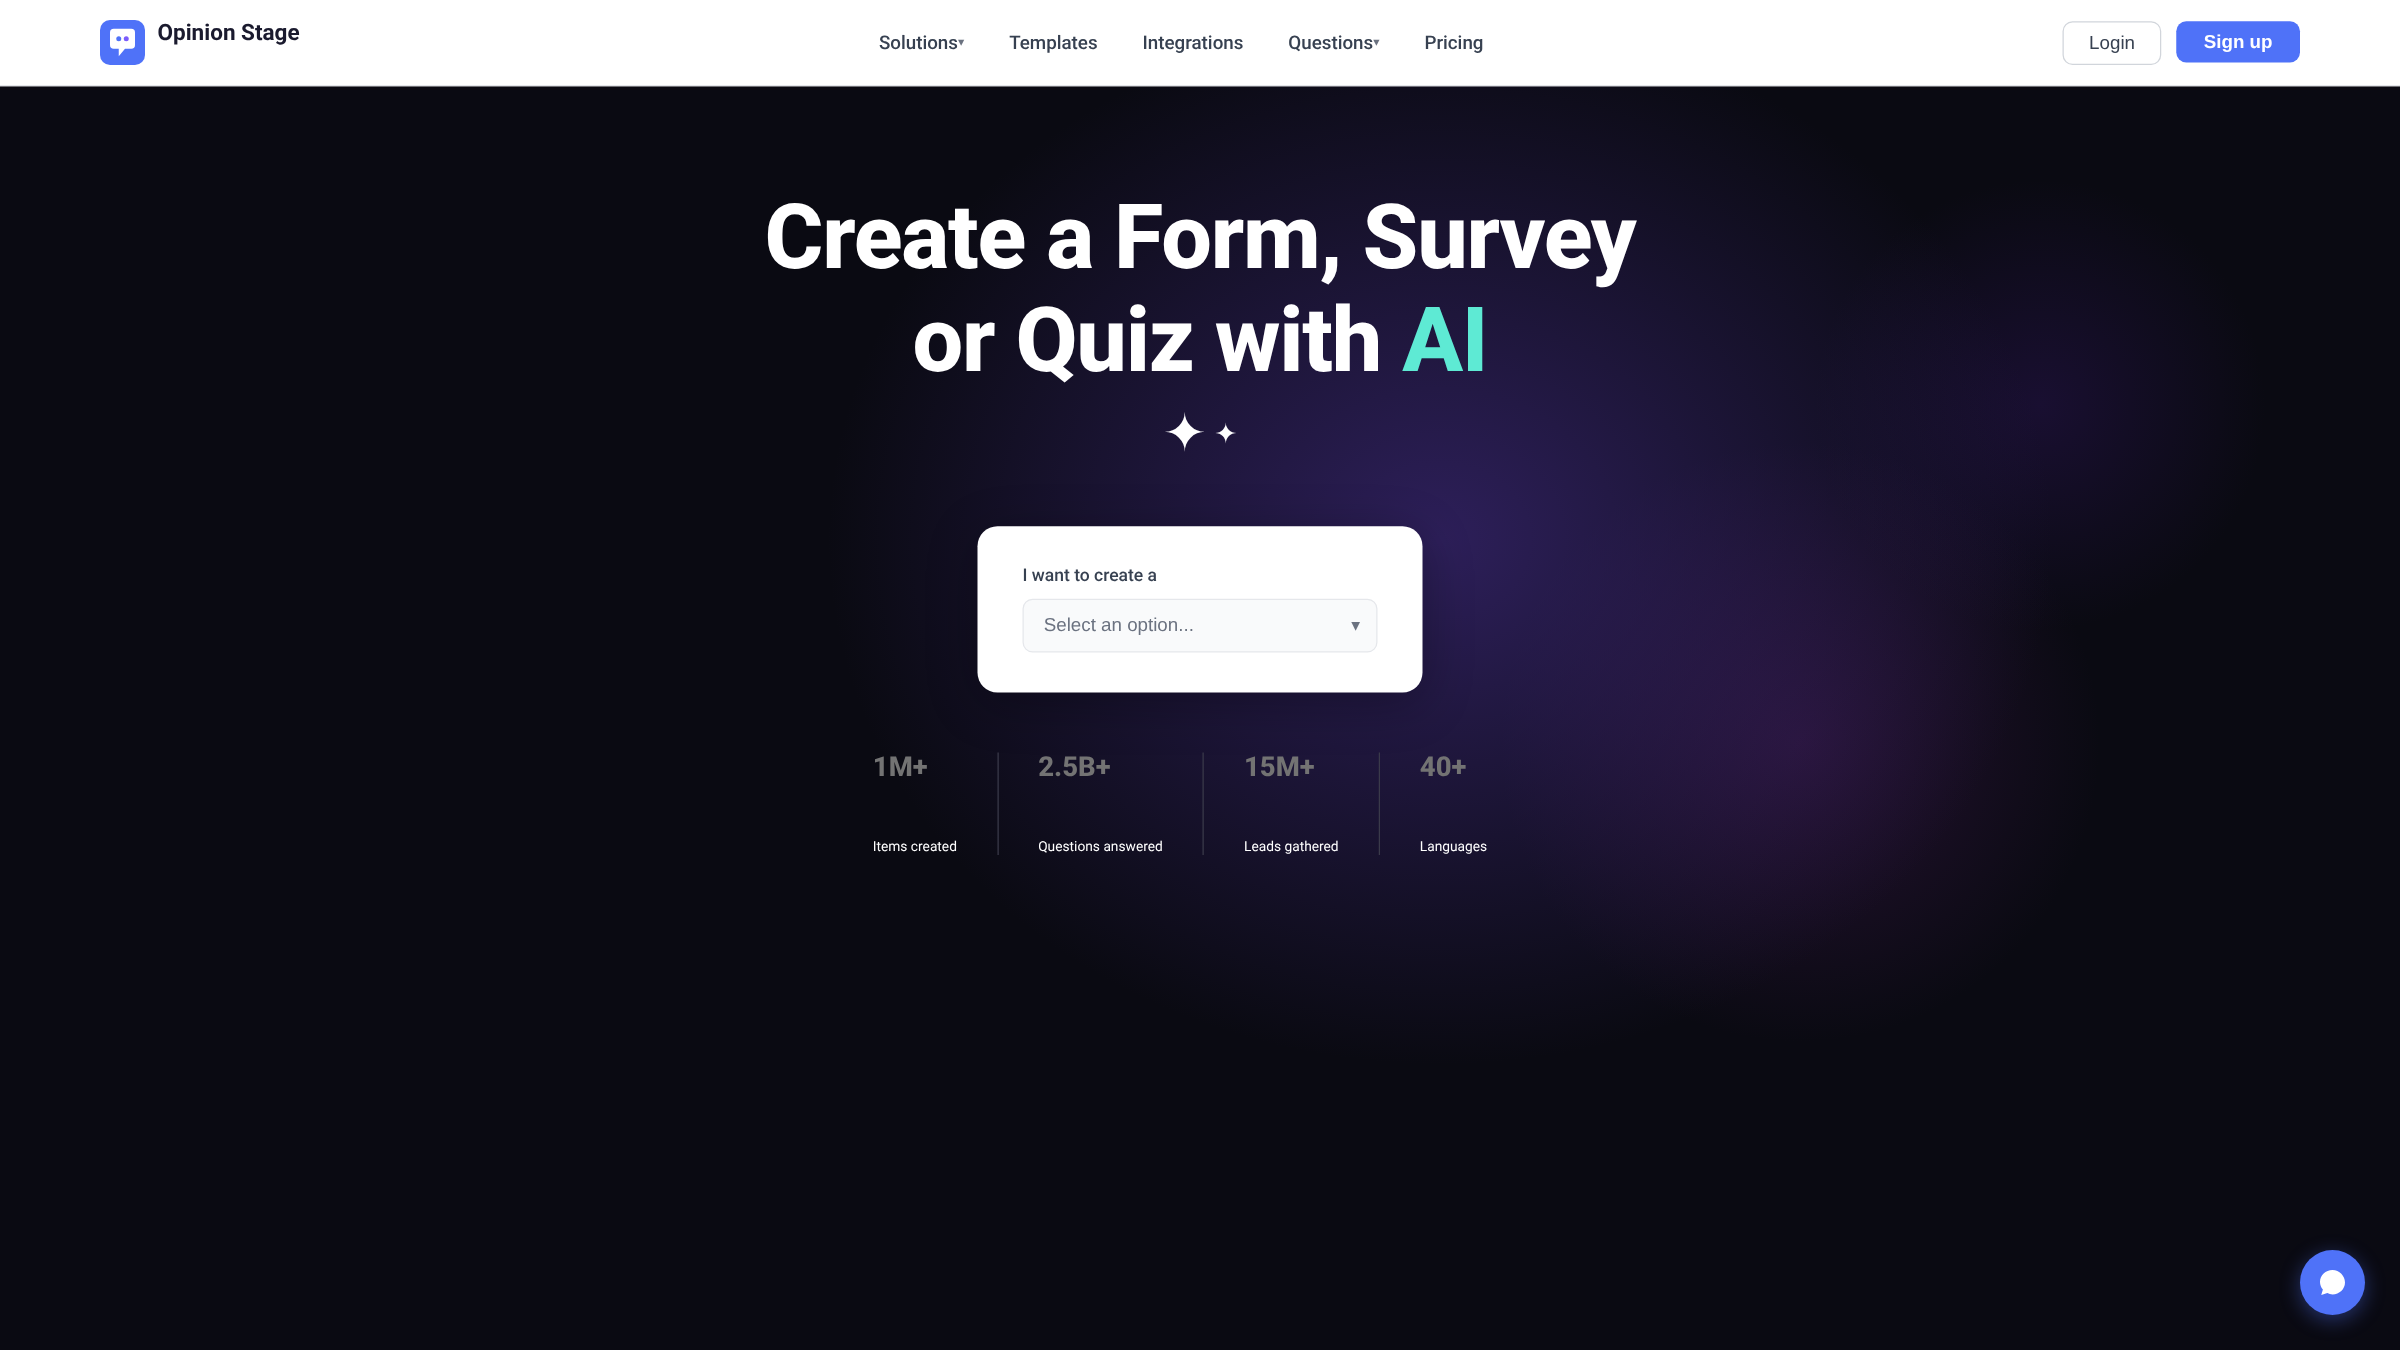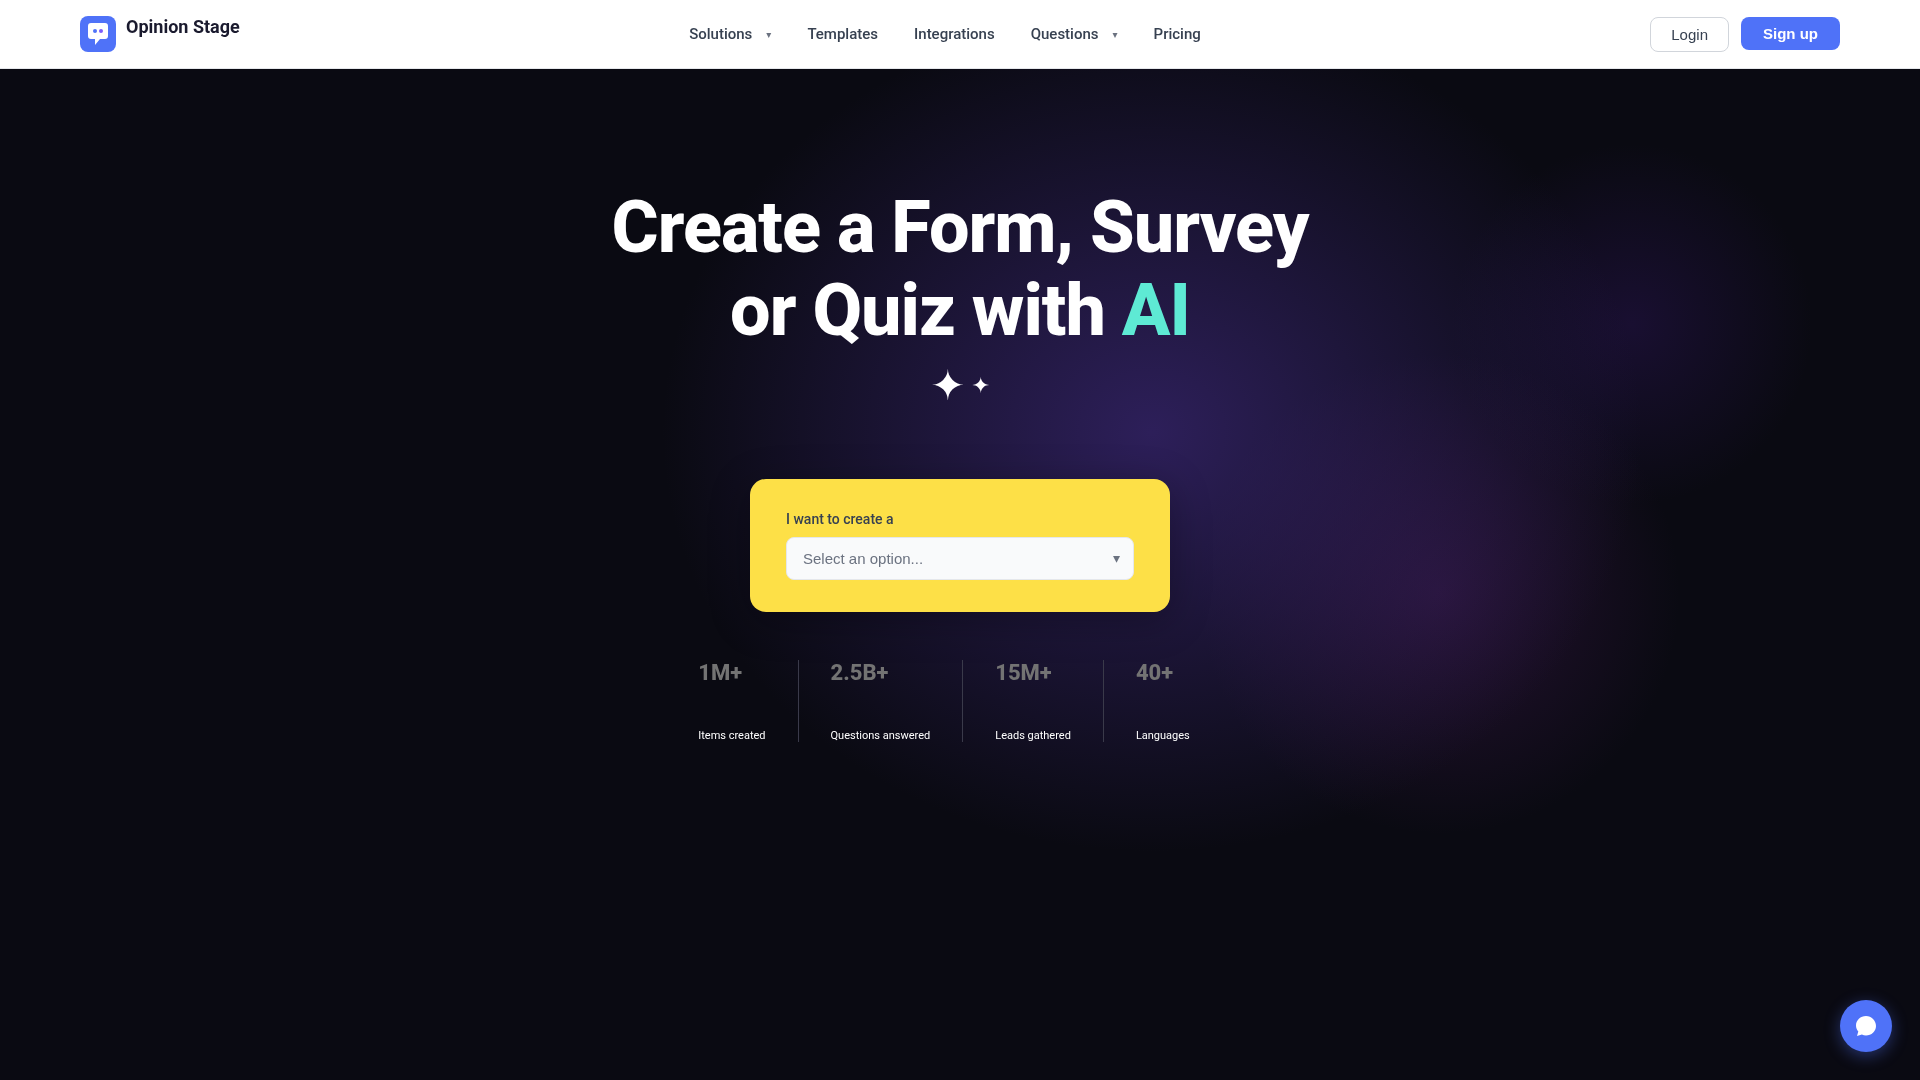--- a/index.html
+++ b/index.html
@@ -56,21 +56,21 @@
 
     .navbar-center {
       display: flex;
       align-items: center;
       gap: 8px;
     }
 
     .nav-item {
       display: flex;
       align-items: center;
-      gap: 14px;
+      gap: 0;
       padding: 8px 14px;
       font-size: 15px;
       color: #374151;
       cursor: pointer;
       border-radius: 6px;
       font-weight: 500;
       transition: background 0.15s;
       white-space: nowrap;
     }
 
@@ -107,21 +107,21 @@
       cursor: pointer;
     }
 
     
     .hero {
       position: relative;
       z-index: 5;
       display: flex;
       flex-direction: column;
       align-items: center;
-      padding-top: 118px;
+      padding-top: 80px;
     }
 
     .hero-title {
       font-size: 72px;
       font-weight: 800;
       color: #ffffff;
       text-align: center;
       line-height: 1.15;
       letter-spacing: -1px;
     }
@@ -154,25 +154,25 @@
 
     .hero-subtitle {
       font-size: 16px;
       color: #9ca3af;
       text-align: center;
       line-height: 2;
     }
 
     
     .card {
-      margin-top: 52px;
-      background: #fde047;
+      margin-top: 32px;
+      background: #ffffff;
       border-radius: 16px;
       padding: 32px 36px;
-      width: 420px;
+      width: 356px;
       box-shadow: 0 8px 40px rgba(0,0,0,0.3);
     }
 
     .card-label {
       font-size: 14px;
       color: #374151;
       margin-bottom: 10px;
       font-weight: 500;
     }
 

